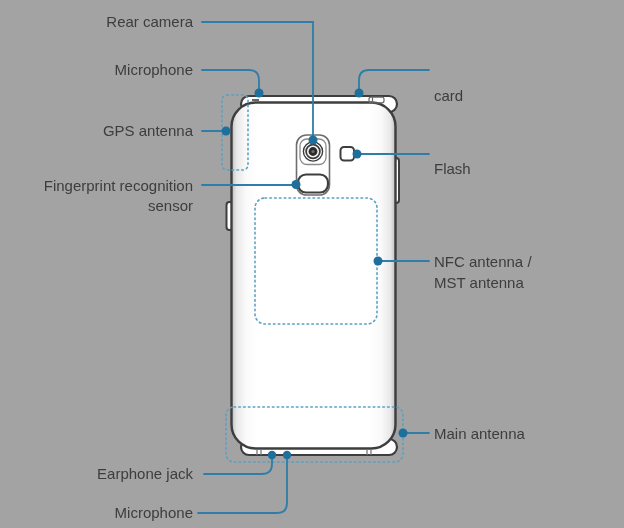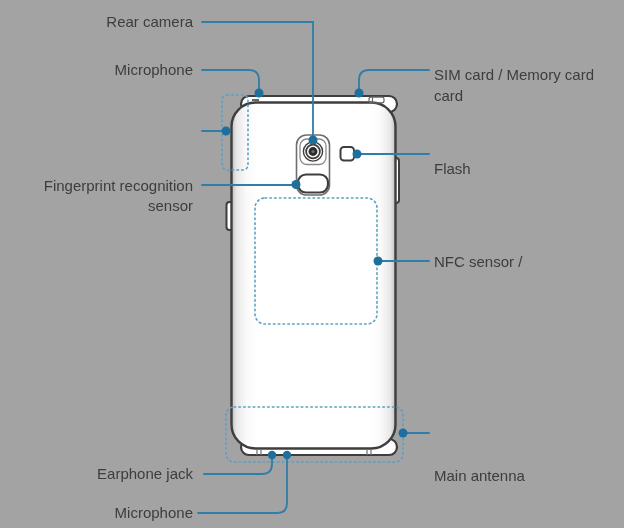--- a/index.html
+++ b/index.html
@@ -103,44 +103,48 @@
   </svg>
 
   <div class="lbl lbl-left" style="right:431px;top:12px;">
     <span>Rear camera</span>
   </div>
 
   <div class="lbl lbl-left" style="right:431px;top:60px;">
     <span>Microphone</span>
   </div>
 
+  <div class="lbl lbl-left" style="right:431px;top:121px;">
+    <span>GPS antenna</span>
+  </div>
 
   <div class="lbl lbl-left" style="right:431px;top:176px;width:165px;">
     <span>Fingerprint recognition</span><br>
     <span>sensor</span>
   </div>
 
   <div class="lbl lbl-left" style="right:431px;top:464px;">
     <span>Earphone jack</span>
   </div>
 
   <div class="lbl lbl-left" style="right:431px;top:503px;">
     <span>Microphone</span>
   </div>
 
   <div class="lbl lbl-right" style="left:434px;top:64px;width:178px;">
-    <span>SIM card / Memory card</span><br>
+    <br>
     <span>card</span>
   </div>
 
   <div class="lbl lbl-right" style="left:434px;top:146px;margin-top:12px;">
     <span>Flash</span>
   </div>
 
   <div class="lbl lbl-right" style="left:434px;top:251px;width:130px;">
-    <span>NFC sensor /</span><br>
+    <span>NFC antenna /</span><br>
+    <span>MST antenna</span>
   </div>
 
-  <div class="lbl lbl-right" style="left:434px;top:423px;margin-top:42px;">
+  <div class="lbl lbl-right" style="left:434px;top:423px;">
     <span>Main antenna</span>
   </div>
 
 </div>
 
 </body></html>

